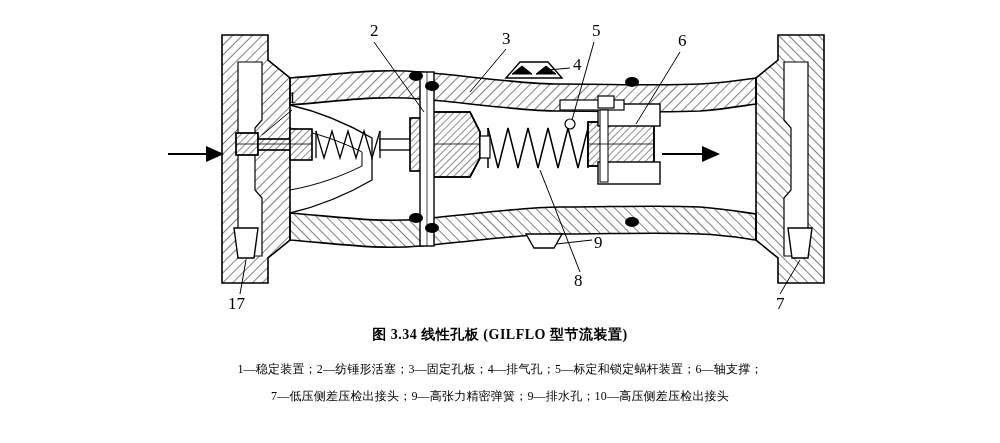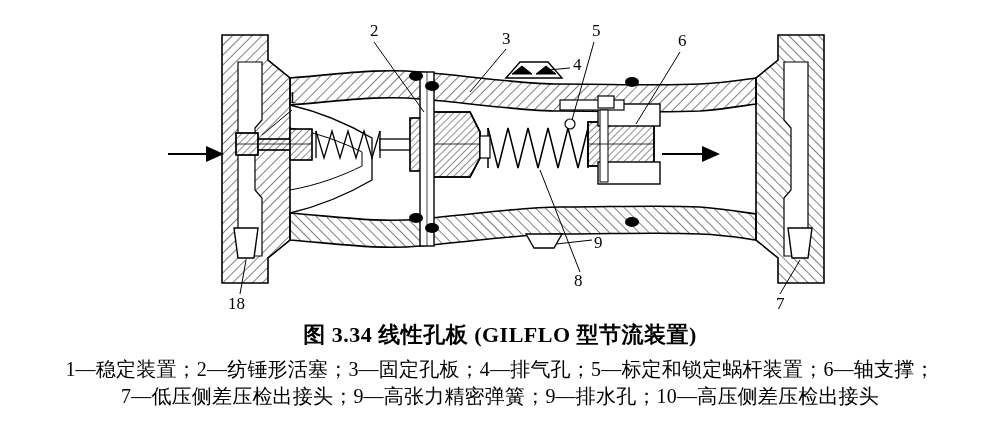--- a/index.html
+++ b/index.html
@@ -40,33 +40,33 @@
   }
   #caption-block {
     position: absolute;
     left: 0;
     top: 322px;
     width: 1000px;
     text-align: center;
   }
   #fig-caption {
     font-family: "Liberation Serif", serif;
-    font-size: 22px;
+    font-size: 14px;
     font-weight: bold;
     letter-spacing: 0.5px;
     margin: 0;
     padding: 0;
     line-height: 26px;
   }
   #legend-lines {
     margin-top: 8px;
   }
   .legend-line {
     font-family: "Liberation Serif", serif;
-    font-size: 20px;
+    font-size: 12px;
     line-height: 27px;
     letter-spacing: 0.2px;
   }
 </style>
 </head>
 <body>
 
 <div id="page">
 
   <div id="figure-area">
@@ -210,21 +210,21 @@
 
     <div class="callout-num" style="left:288px; top:89px;">1</div>
     <div class="callout-num" style="left:370px; top:22px;">2</div>
     <div class="callout-num" style="left:502px; top:30px;">3</div>
     <div class="callout-num" style="left:573px; top:56px;">4</div>
     <div class="callout-num" style="left:592px; top:22px;">5</div>
     <div class="callout-num" style="left:678px; top:32px;">6</div>
     <div class="callout-num" style="left:776px; top:295px;">7</div>
     <div class="callout-num" style="left:574px; top:272px;">8</div>
     <div class="callout-num" style="left:594px; top:234px;">9</div>
-    <div class="callout-num" style="left:228px; top:295px;">18</div>
+    <div class="callout-num" style="left:228px; top:295px;">17</div>
   </div>
 
   <div id="caption-block">
     <p id="fig-caption">图 3.34  线性孔板 (GILFLO 型节流装置)</p>
     <div id="legend-lines">
       <div class="legend-line">1—稳定装置；2—纺锤形活塞；3—固定孔板；4—排气孔；5—标定和锁定蜗杆装置；6—轴支撑；</div>
       <div class="legend-line">7—低压侧差压检出接头；9—高张力精密弹簧；9—排水孔；10—高压侧差压检出接头</div>
     </div>
   </div>
 

